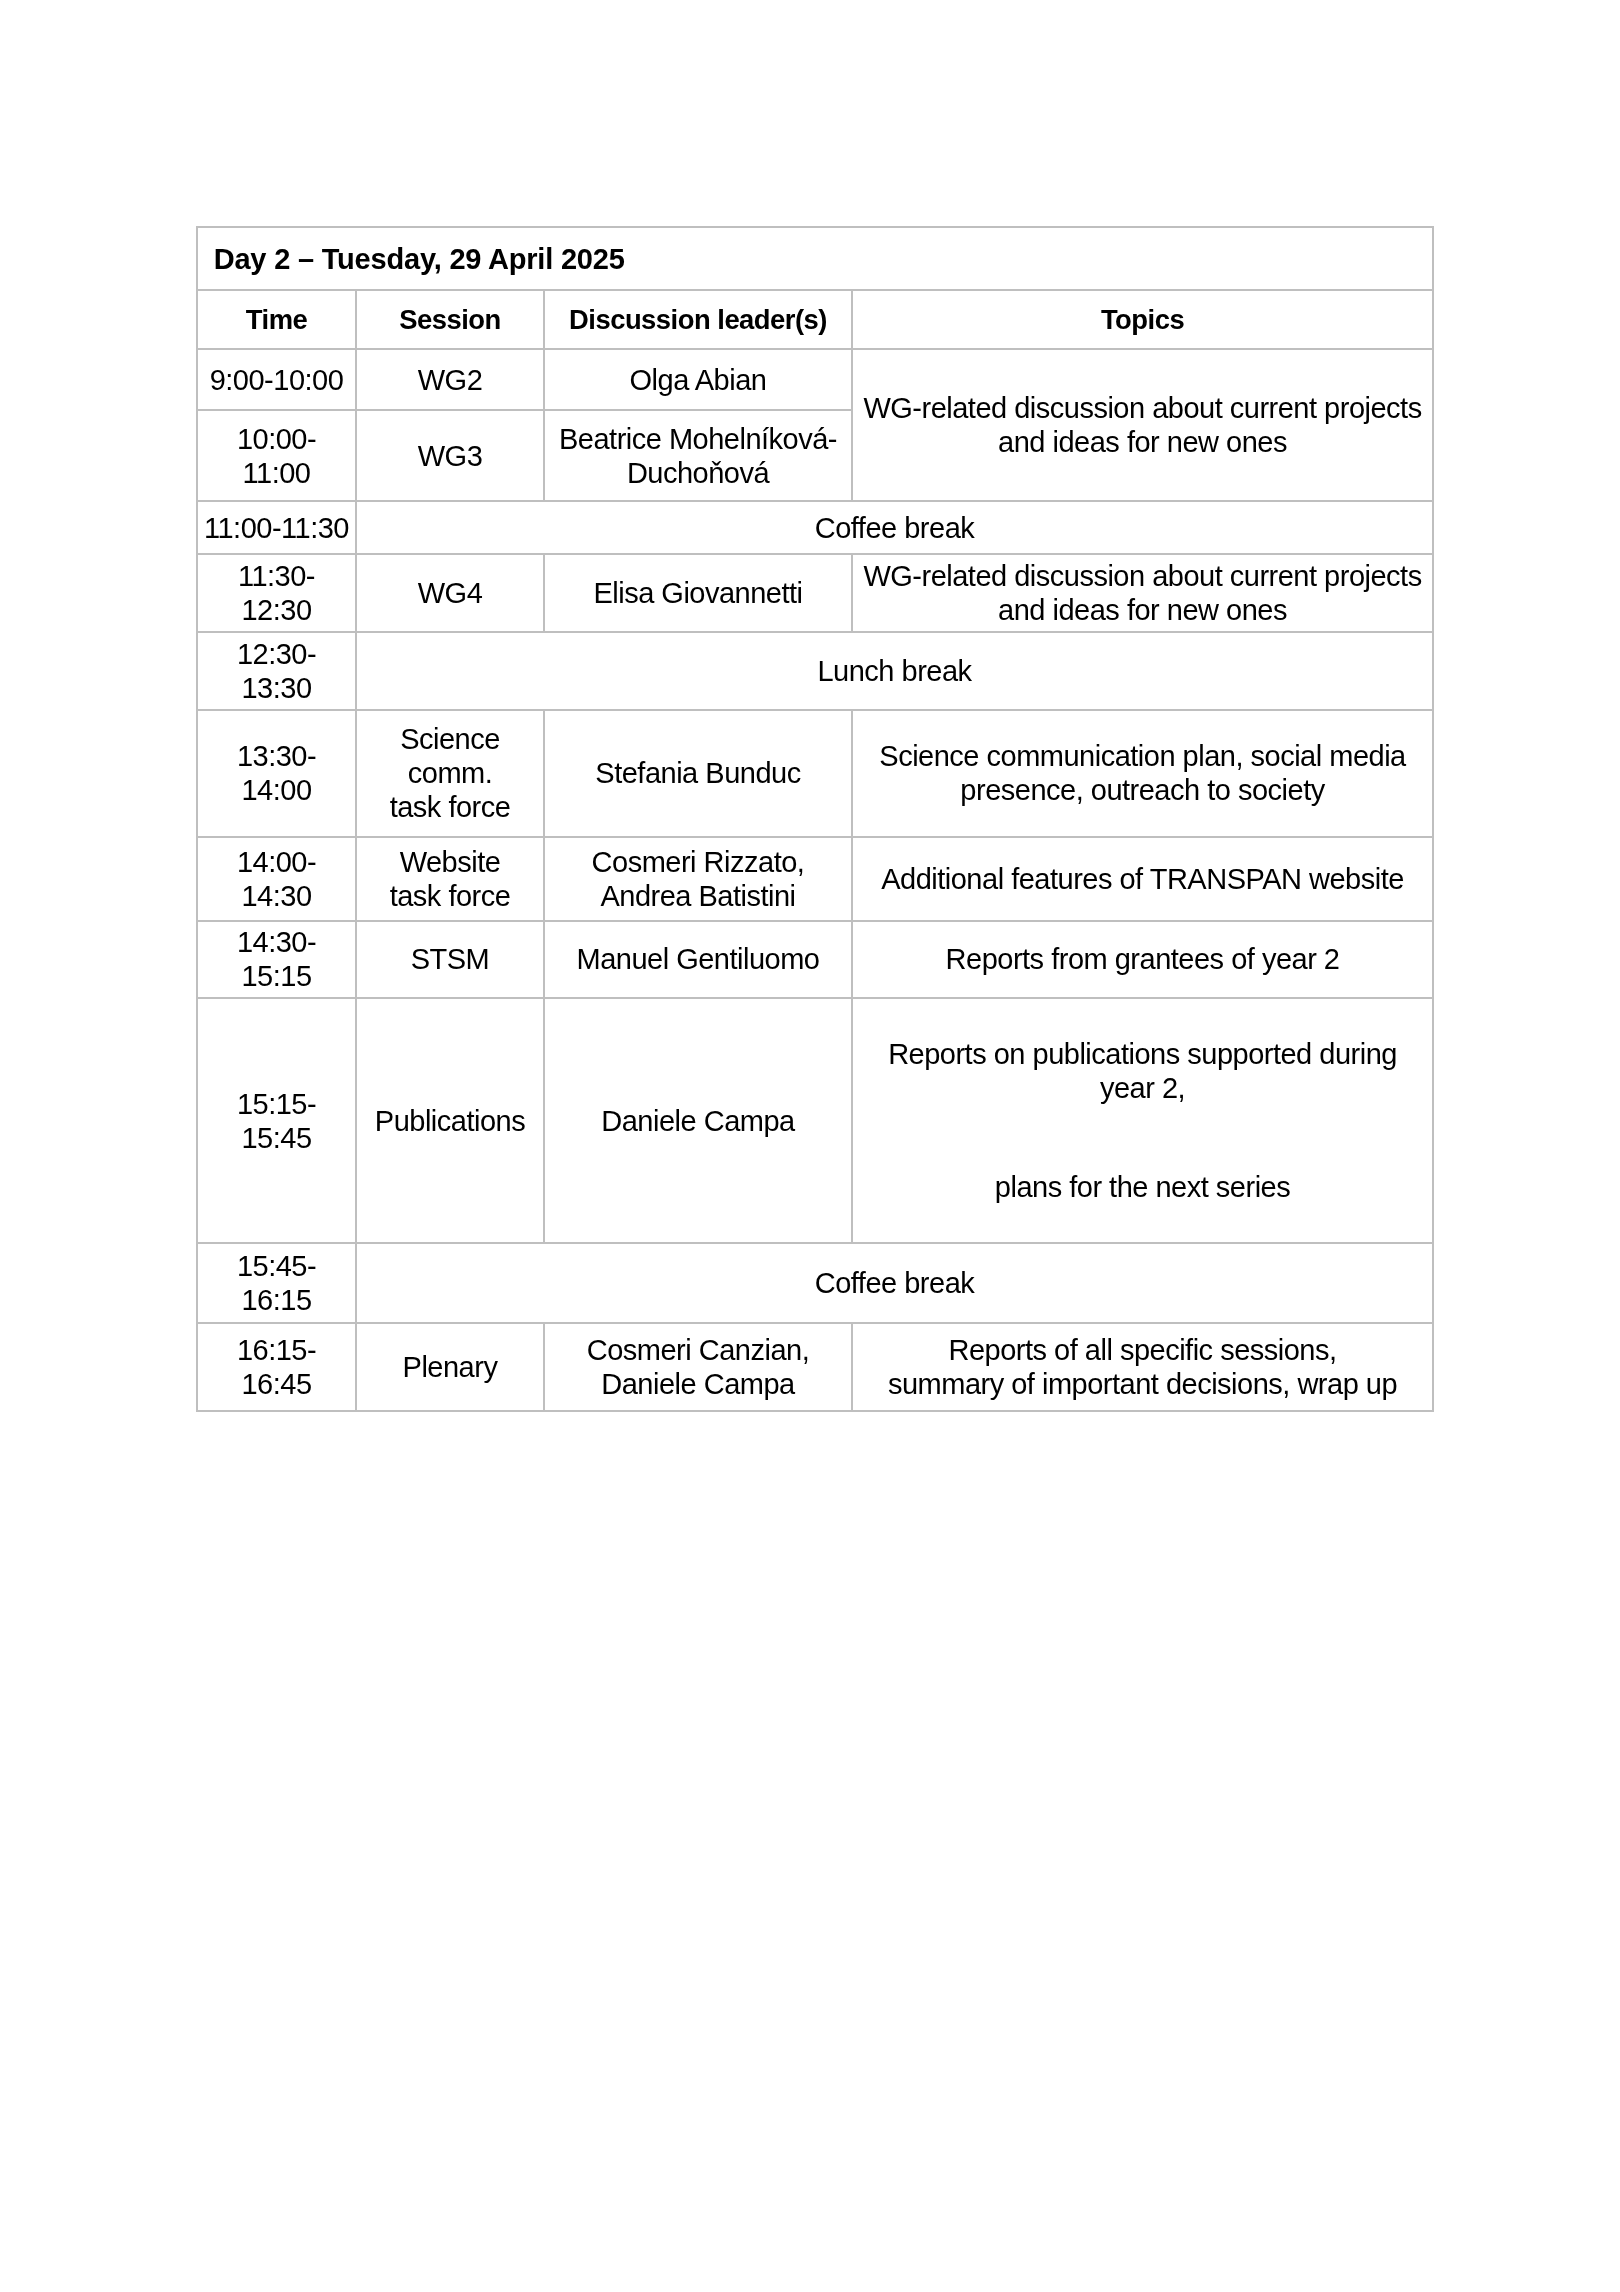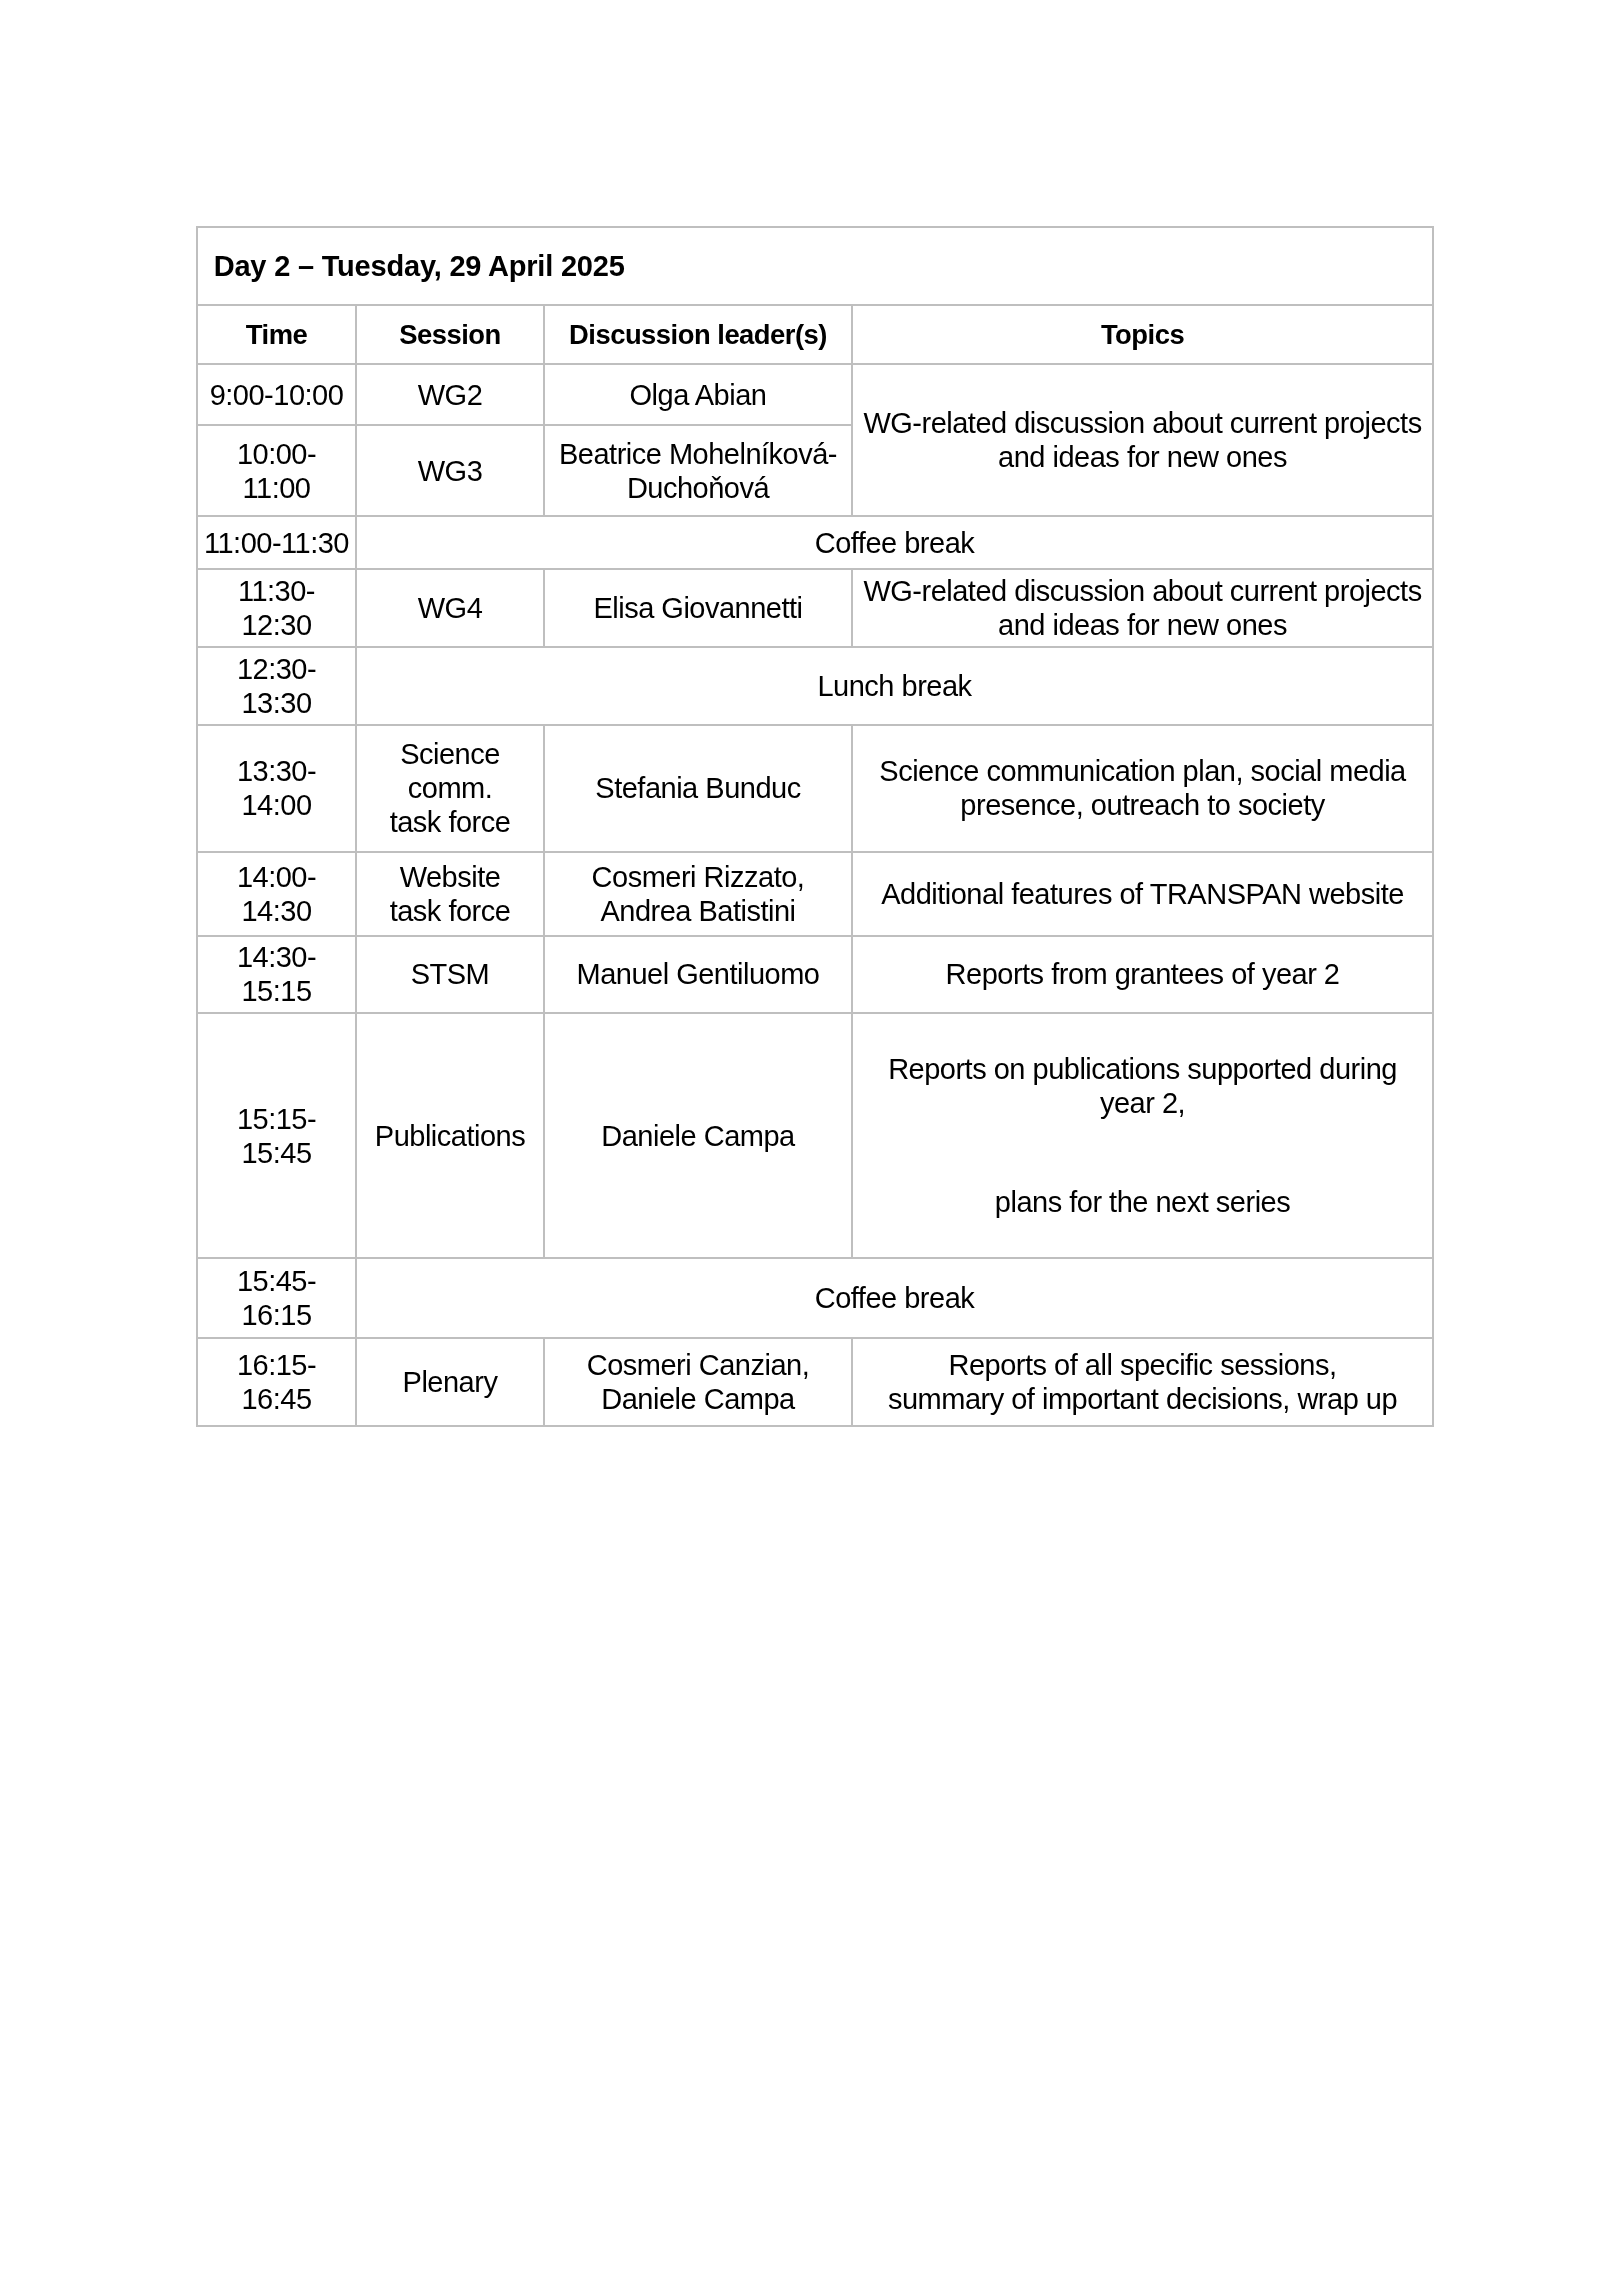--- a/index.html
+++ b/index.html
@@ -48,21 +48,21 @@
     font-weight: bold;
     font-size: 29px !important;
     padding-left: 15.7px !important;
     letter-spacing: -0.2px !important;
   }
   .th {
     font-weight: bold;
     font-size: 27.4px !important;
   }
   
-  .r-title    { height: 78px; }
+  .r-title    { height: 63px; }
   .r-header   { height: 59px; }
   .r-wg2      { height: 61px; }
   .r-wg3      { height: 91px; }
   .r-coffee1  { height: 53px; margin-top: 28px; }
   .r-wg4      { height: 69px; }
   .r-lunch    { height: 63px; }
   .r-science  { height: 127px; }
   .r-website  { height: 84px; margin-top: 36px; }
   .r-stsm     { height: 63px; }
   .r-pub      { height: 114px; }

